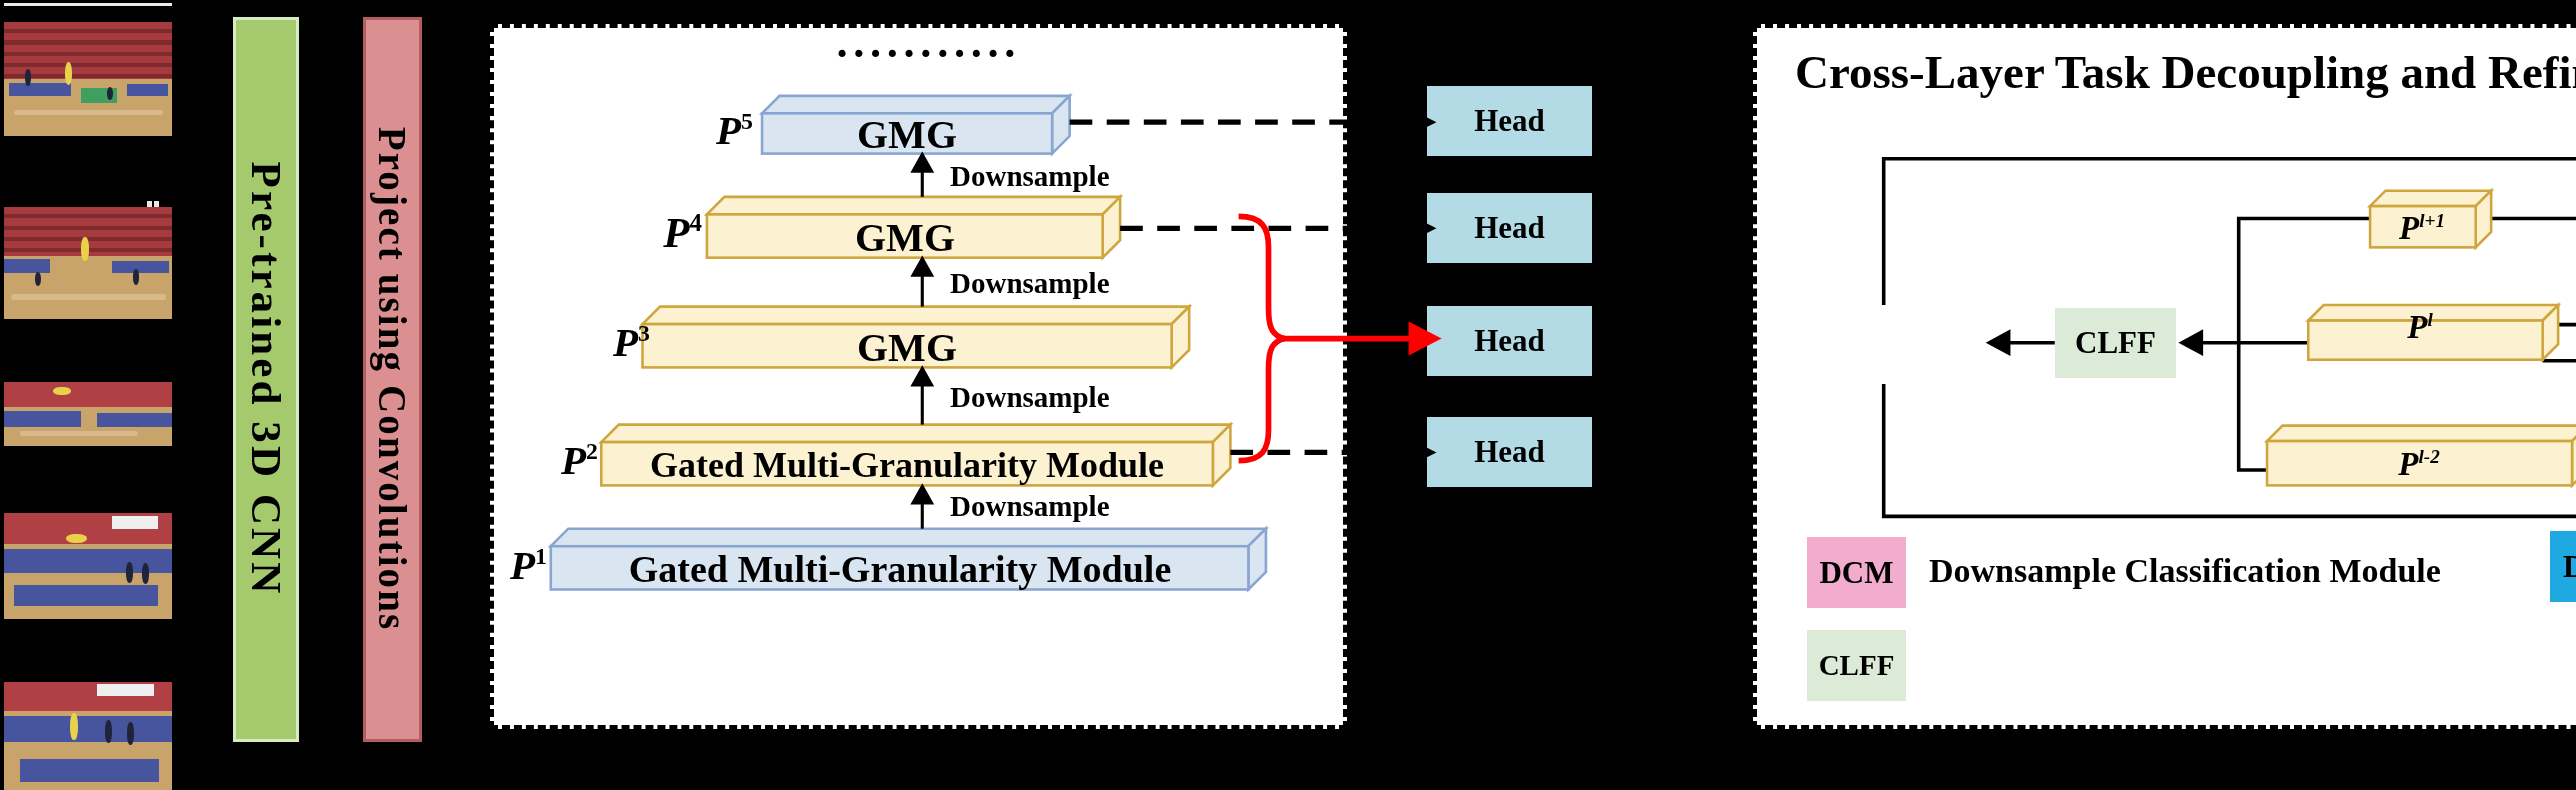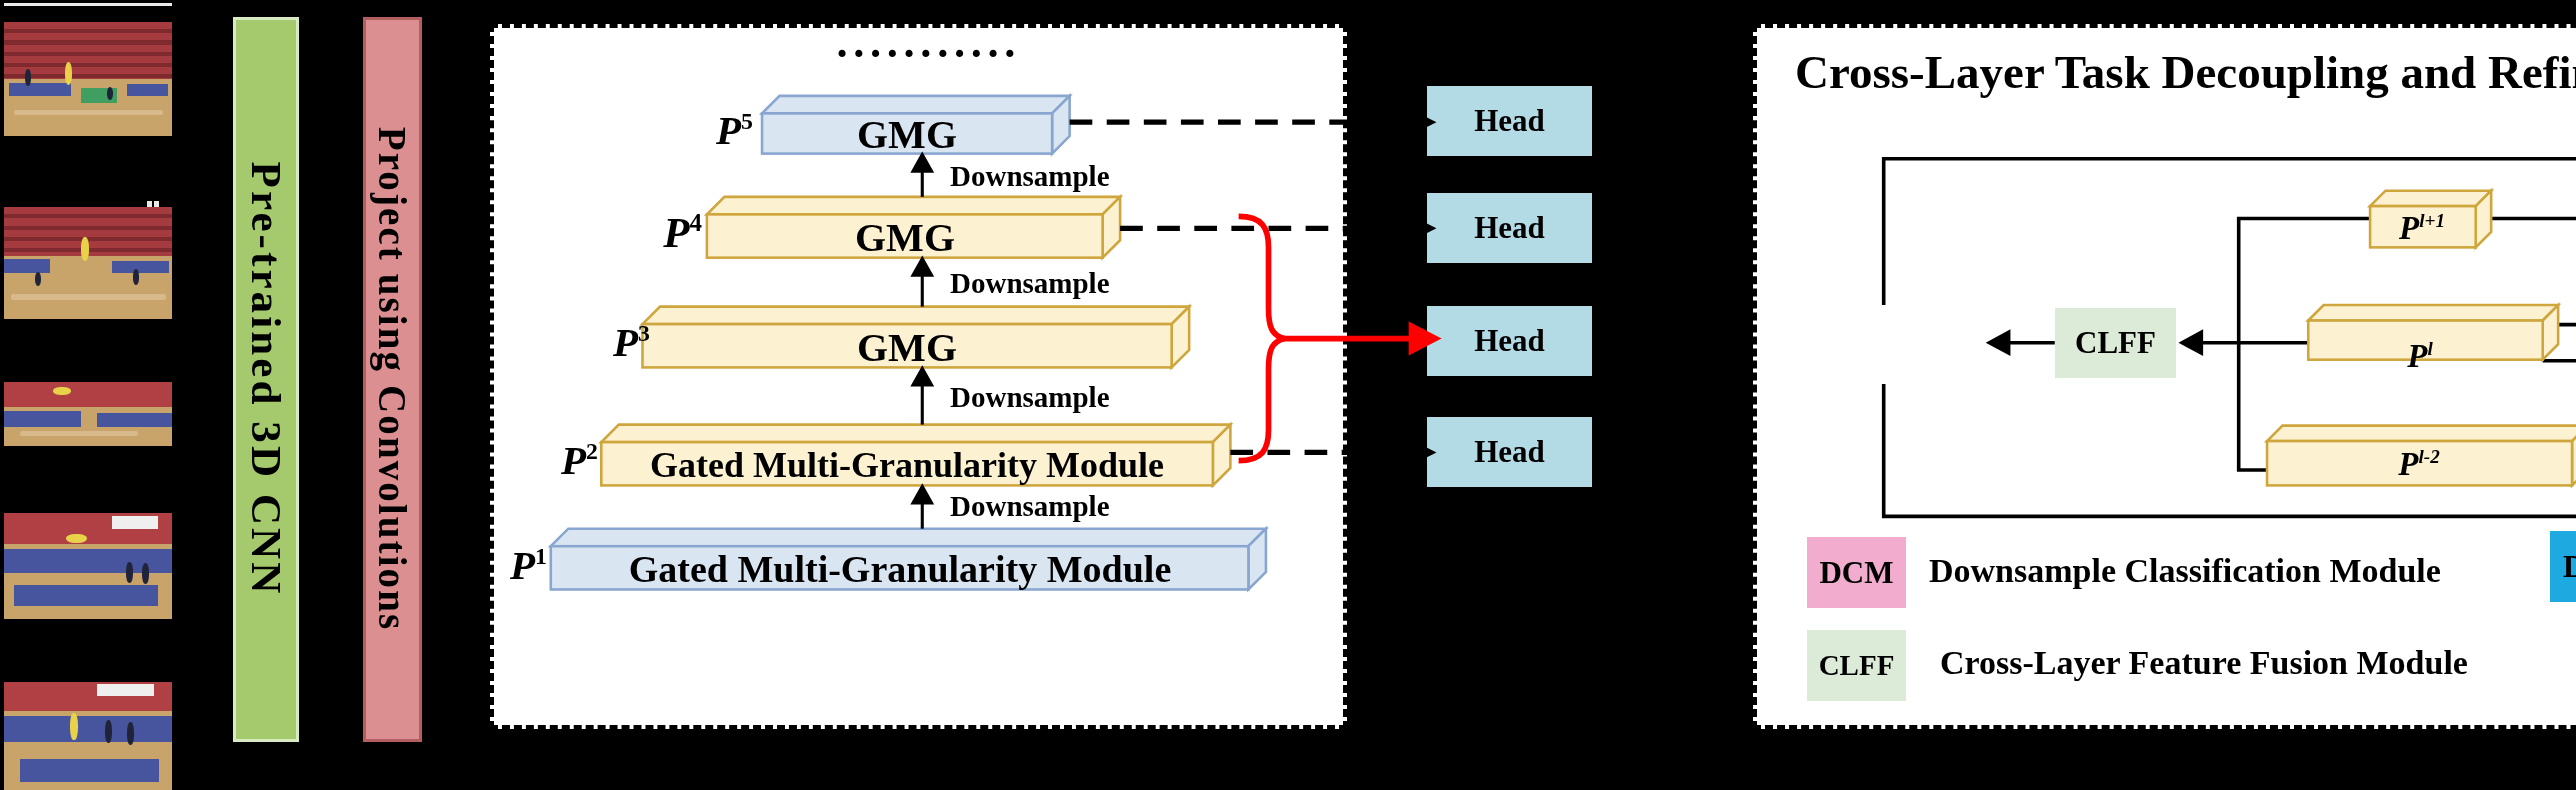--- a/index.html
+++ b/index.html
@@ -134,21 +134,20 @@
     </div>
   <div class="lbl-left" style="left:1929px;top:571px;font-size:34px;">Downsample Classification Module</div>
 
   <div class="fbox" style="left:2550px;top:531px;width:100px;height:71px;background:#1FA9E1;font-size:31px;">
     <span>DRM</span>
     </div>
 
   <div class="fbox" style="left:1807px;top:630px;width:99px;height:71px;background:#DCEAD8;font-size:29px;">
     <span>CLFF</span>
     </div>
-  <div class="lbl-left" style="left:1940px;top:663px;font-size:34px;">Cross-Layer Feature Fusion Module</div>
 
   <svg width="3382" height="791" viewBox="0 0 6564 1535">
 
     <g stroke="#89A6D0" stroke-width="5" fill="#DAE5F2">
       <polygon points="1479,220 1513,186 2076,186 2042,220"></polygon>
       <polygon points="2042,220 2076,186 2076,264 2042,298"></polygon>
       <rect x="1479" y="220" width="563" height="78"></rect>
     </g>
     <g stroke="#CFA63D" stroke-width="5" fill="#FCF2D1">
       <polygon points="1372,416 1406,382 2174,382 2140,416"></polygon>
@@ -263,17 +262,17 @@
   <div class="lbl-right plabel" style="left:753px;top:130px;font-size:41px;"><i>P</i><sup>5</sup></div>
   <div class="lbl-right plabel" style="left:702px;top:232px;font-size:43px;"><i>P</i><sup>4</sup></div>
   <div class="lbl-right plabel" style="left:639px;top:342px;font-size:41px;margin-left:11px;"><i>P</i><sup>3</sup></div>
   <div class="lbl-right plabel" style="left:598px;top:460px;font-size:41px;"><i>P</i><sup>2</sup></div>
   <div class="lbl-right plabel" style="left:547px;top:565px;font-size:41px;"><i>P</i><sup>1</sup></div>
 
 
   <div class="lbl-left" style="left:1795px;top:72px;font-size:47px;">Cross-Layer Task Decoupling and Refinement（CLTDR）</div>
 
   <div class="lbl plabel plabel-l" style="left:2422px;top:228px;font-size:33px;"><i>P</i><sup>l+1</sup></div>
-  <div class="lbl plabel plabel-l" style="left:2420px;top:356px;font-size:33px;"><i>P</i><sup>l</sup></div>
+  <div class="lbl plabel plabel-l" style="left:2420px;top:327px;font-size:33px;"><i>P</i><sup>l</sup></div>
   <div class="lbl plabel plabel-l" style="left:2419px;top:464px;font-size:33px;"><i>P</i><sup>l-2</sup></div>
 
 </div>
 
 
 </body></html>

